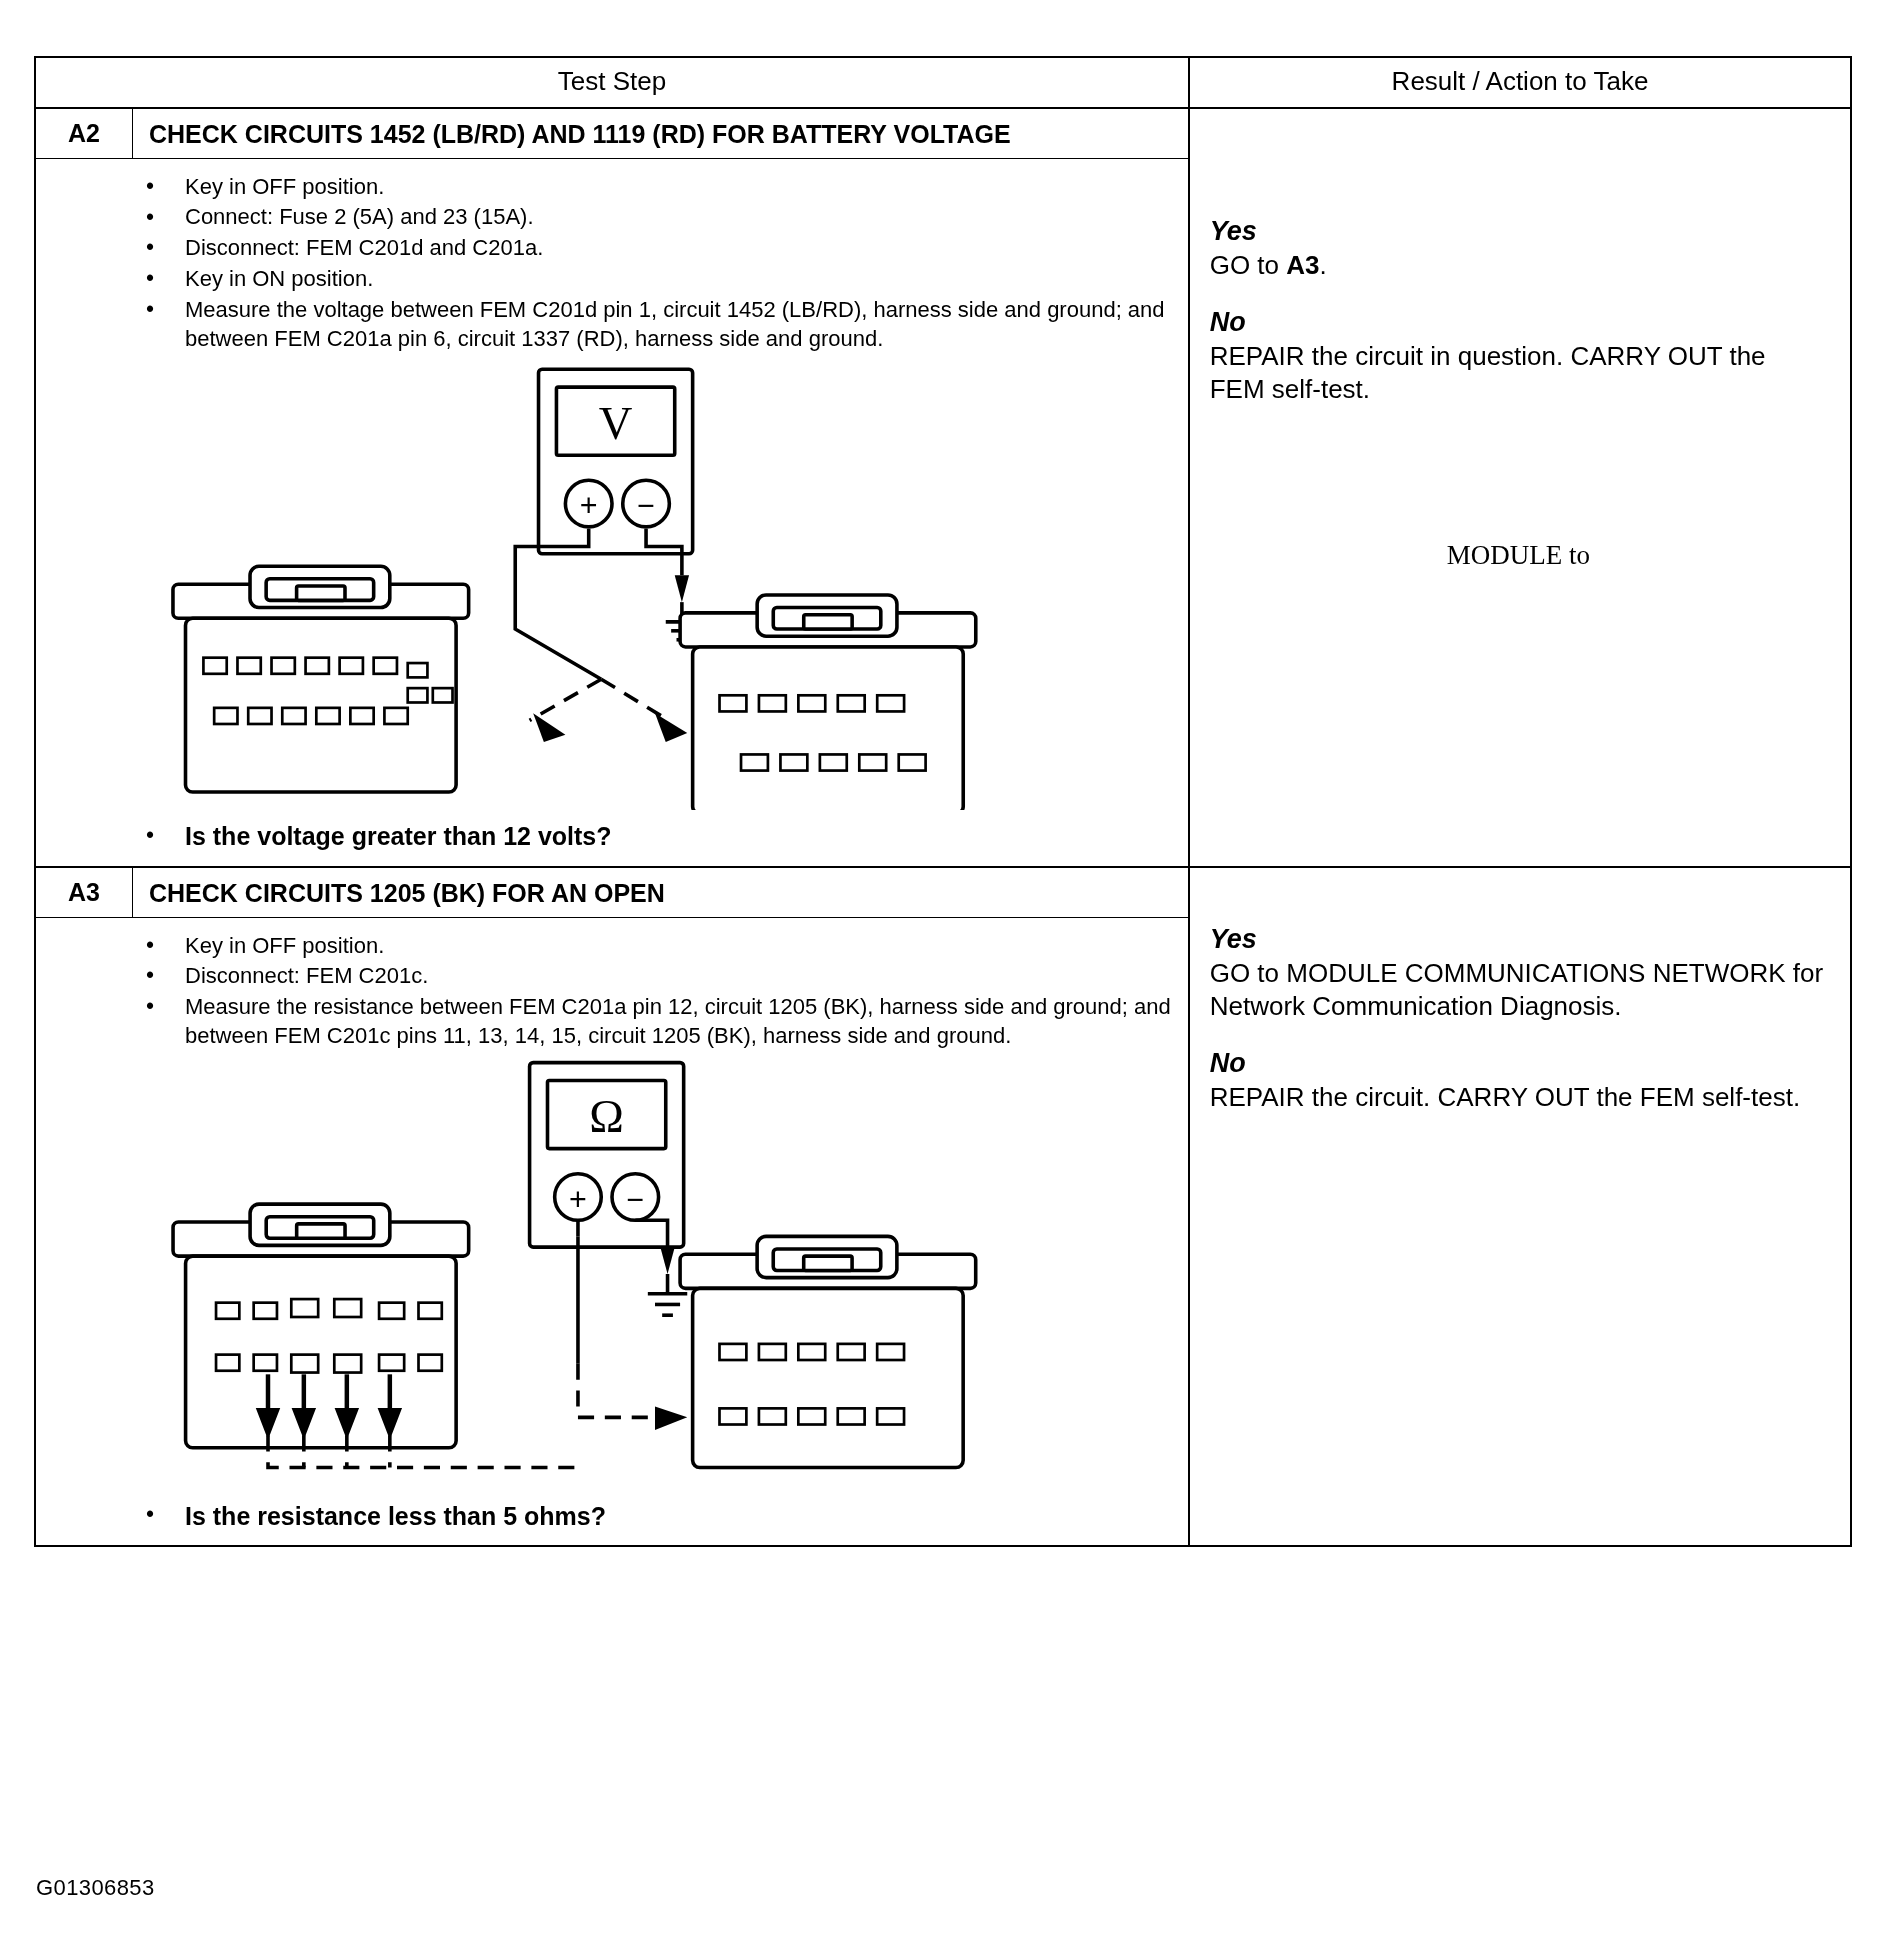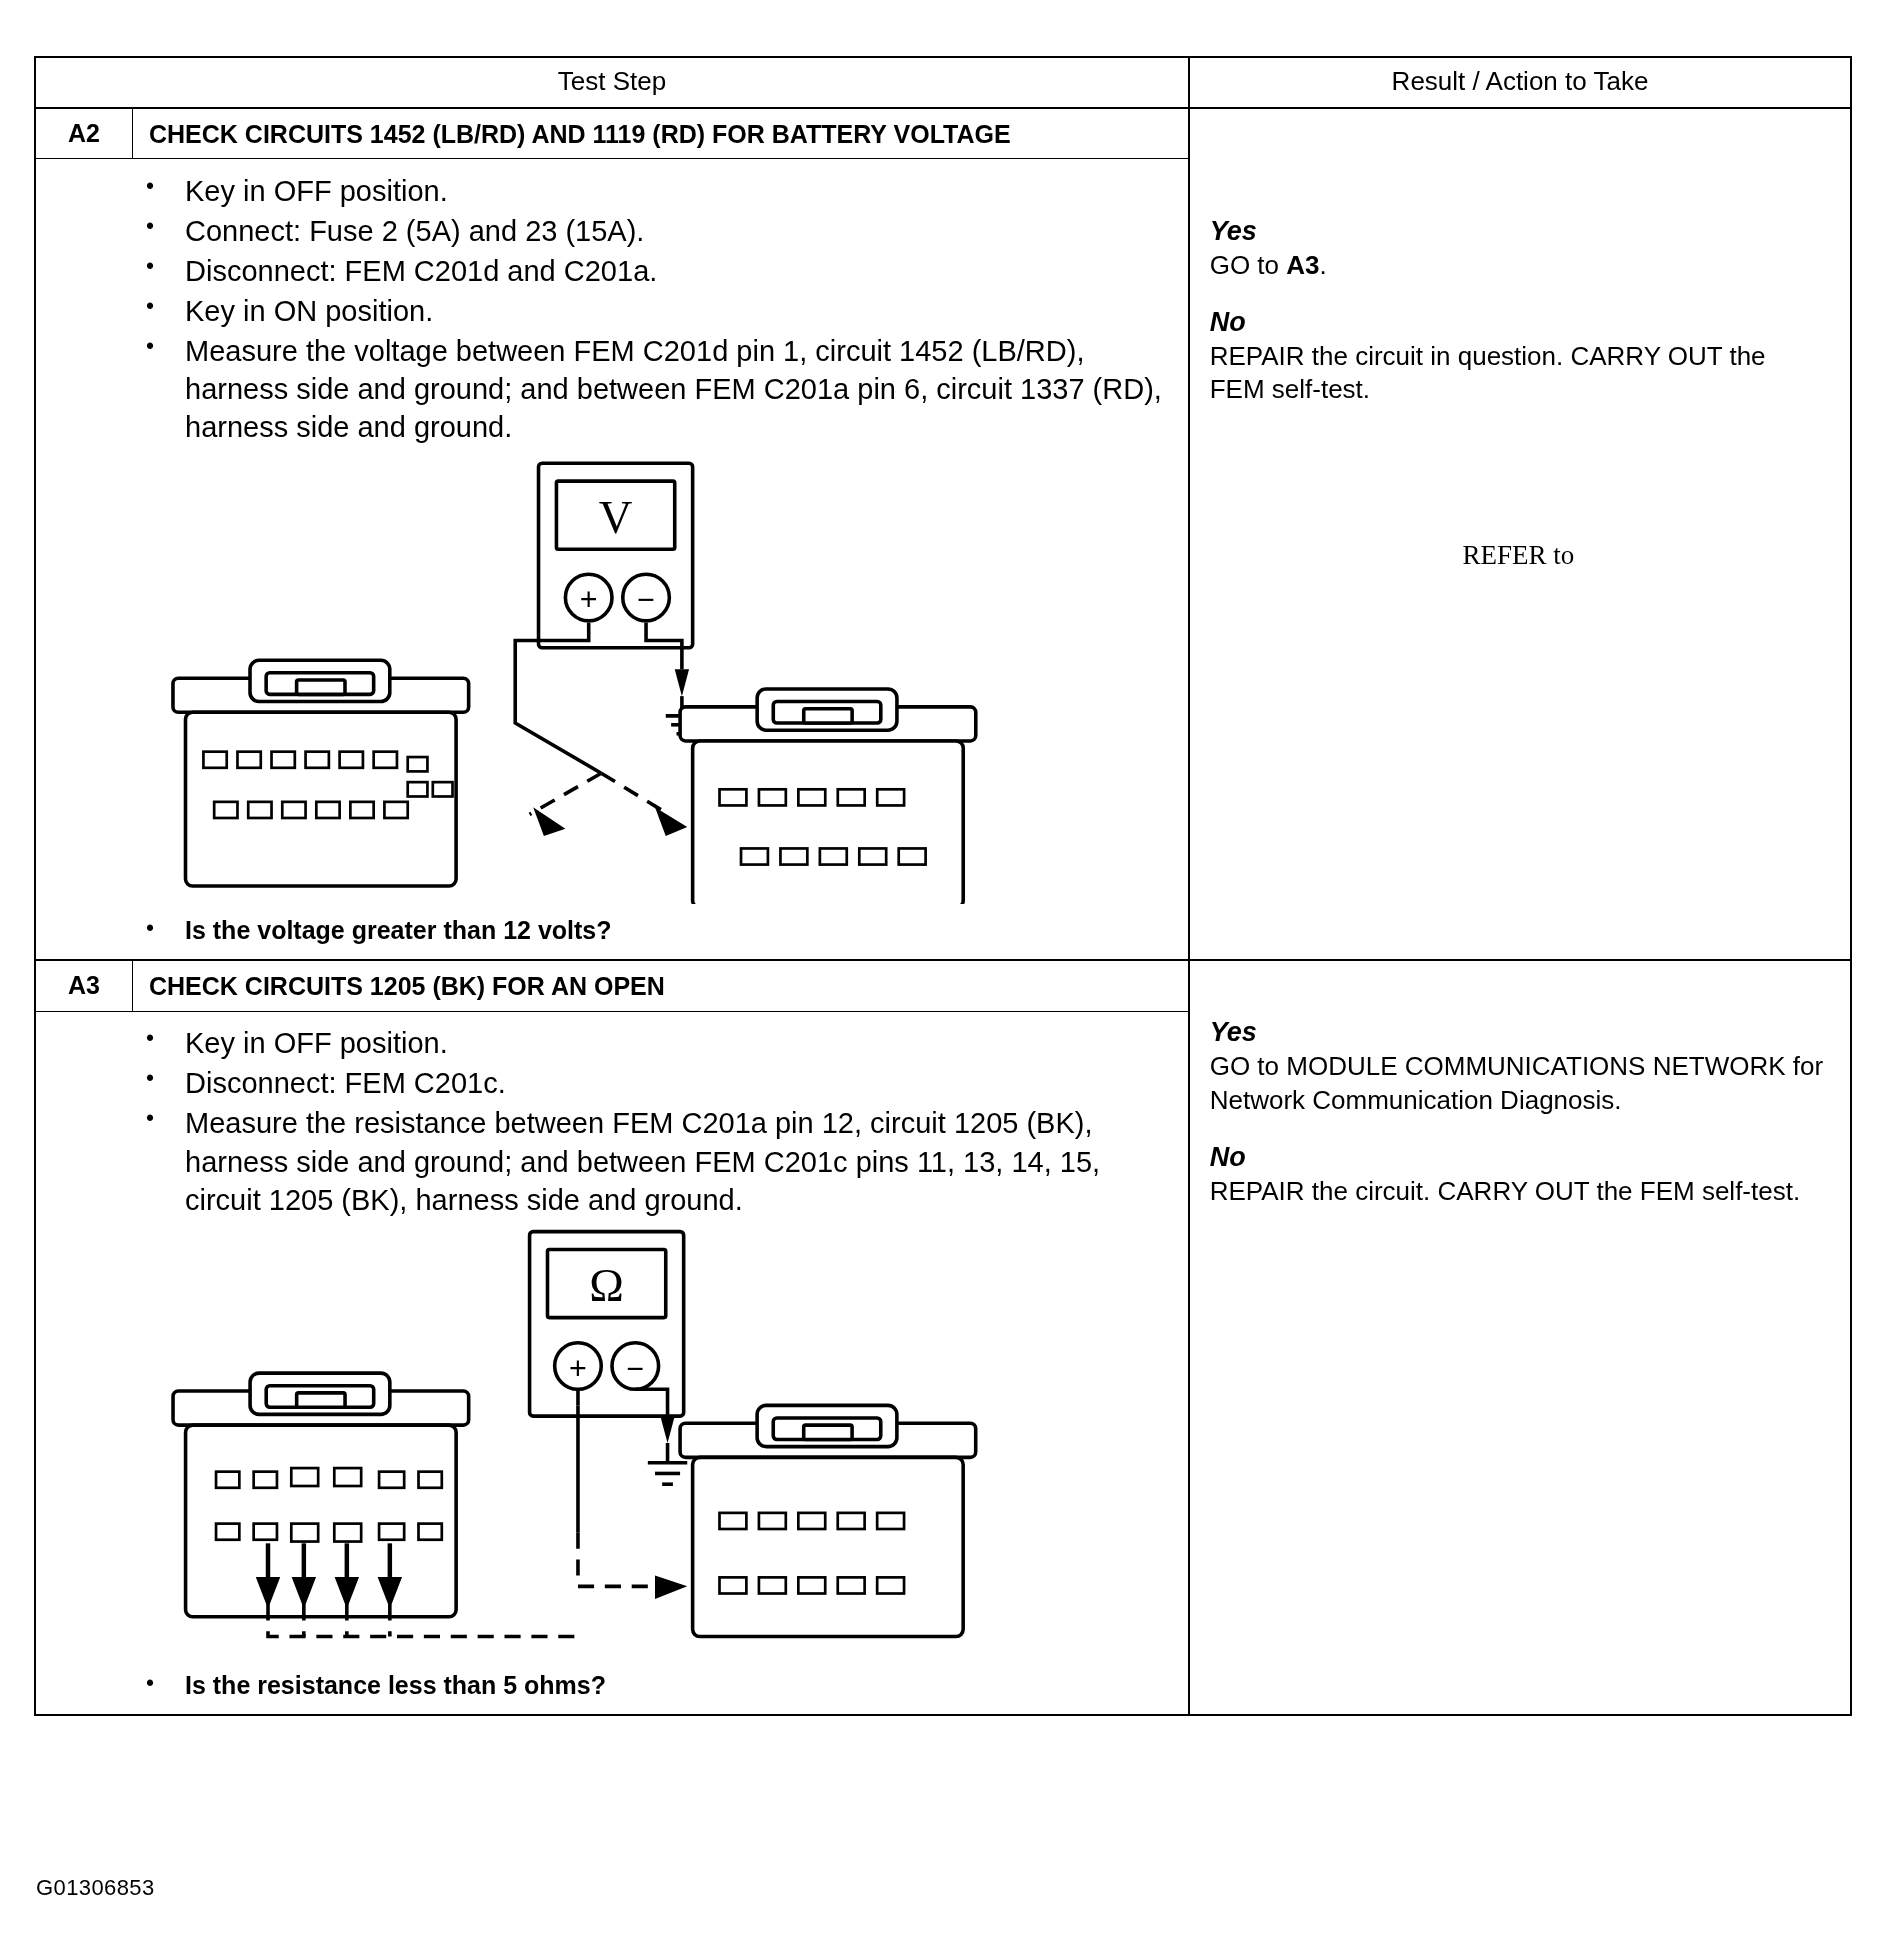--- a/index.html
+++ b/index.html
@@ -92,21 +92,21 @@
     position: relative;
   }
 
   ul.bullets {
     margin: 5.4px 0 0 0;
     padding: 0 16px 0 149px;
     list-style: none;
   }
   ul.bullets li {
     position: relative;
-    font-size: 29px;
+    font-size: 22px;
     line-height: 1.32;
     margin-bottom: 1.8px;
   }
   ul.bullets li:before {
     content: "\2022";
     position: absolute;
     left: -39px;
     top: -0.9px;
     font-size: 23px;
   }
@@ -282,21 +282,21 @@
           <div class="question">Is the voltage greater than 12 volts?</div>
         </div>
       </div>
 
       <div class="col-result result-cell">
         <div class="result-inner">
           <div class="res-label">Yes</div>
           <div class="res-text"><span>GO to </span><b>A3</b><span>.</span></div>
           <div class="res-label">No</div>
           <div class="res-text">REPAIR the circuit in question. CARRY OUT the FEM self-test.</div>
-          <div class="refer">REFER to</div>
+          <div class="refer">MODULE to</div>
         </div>
       </div>
     </div>
 
     <div class="row step-block">
 
       <div class="col-step">
 
         <div class="step-title-row">
           <div class="step-id">A3</div>

